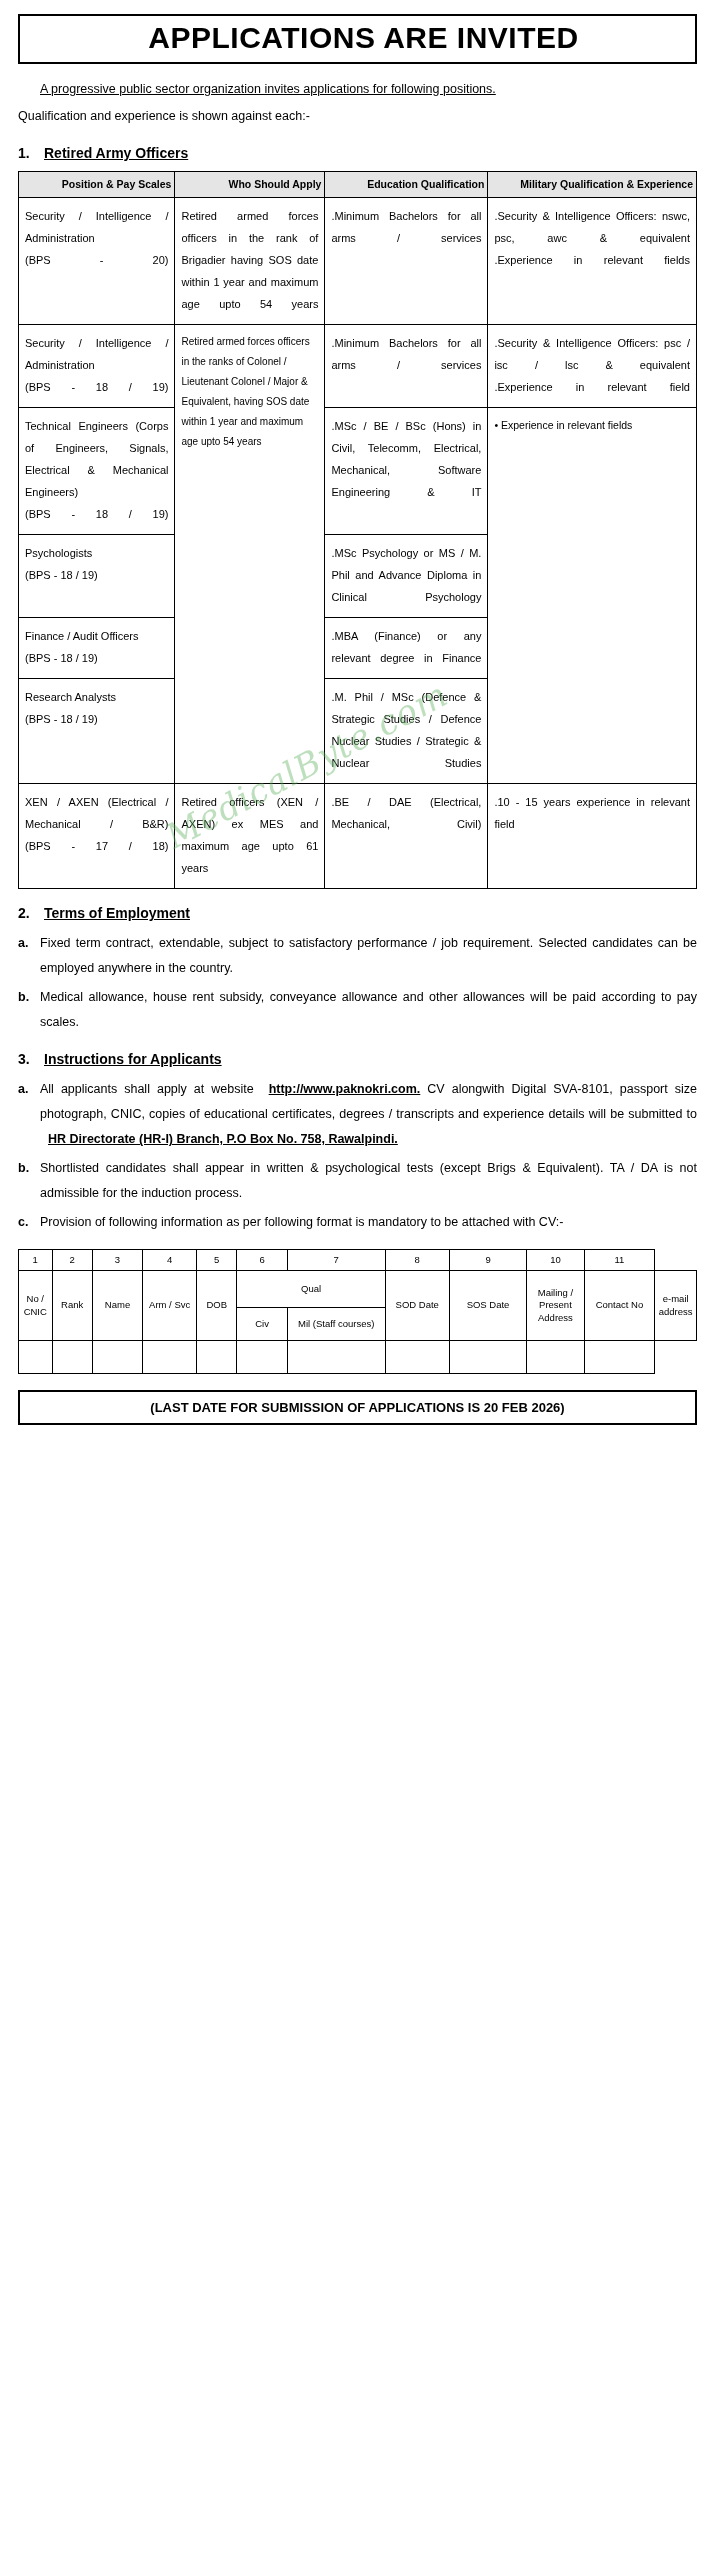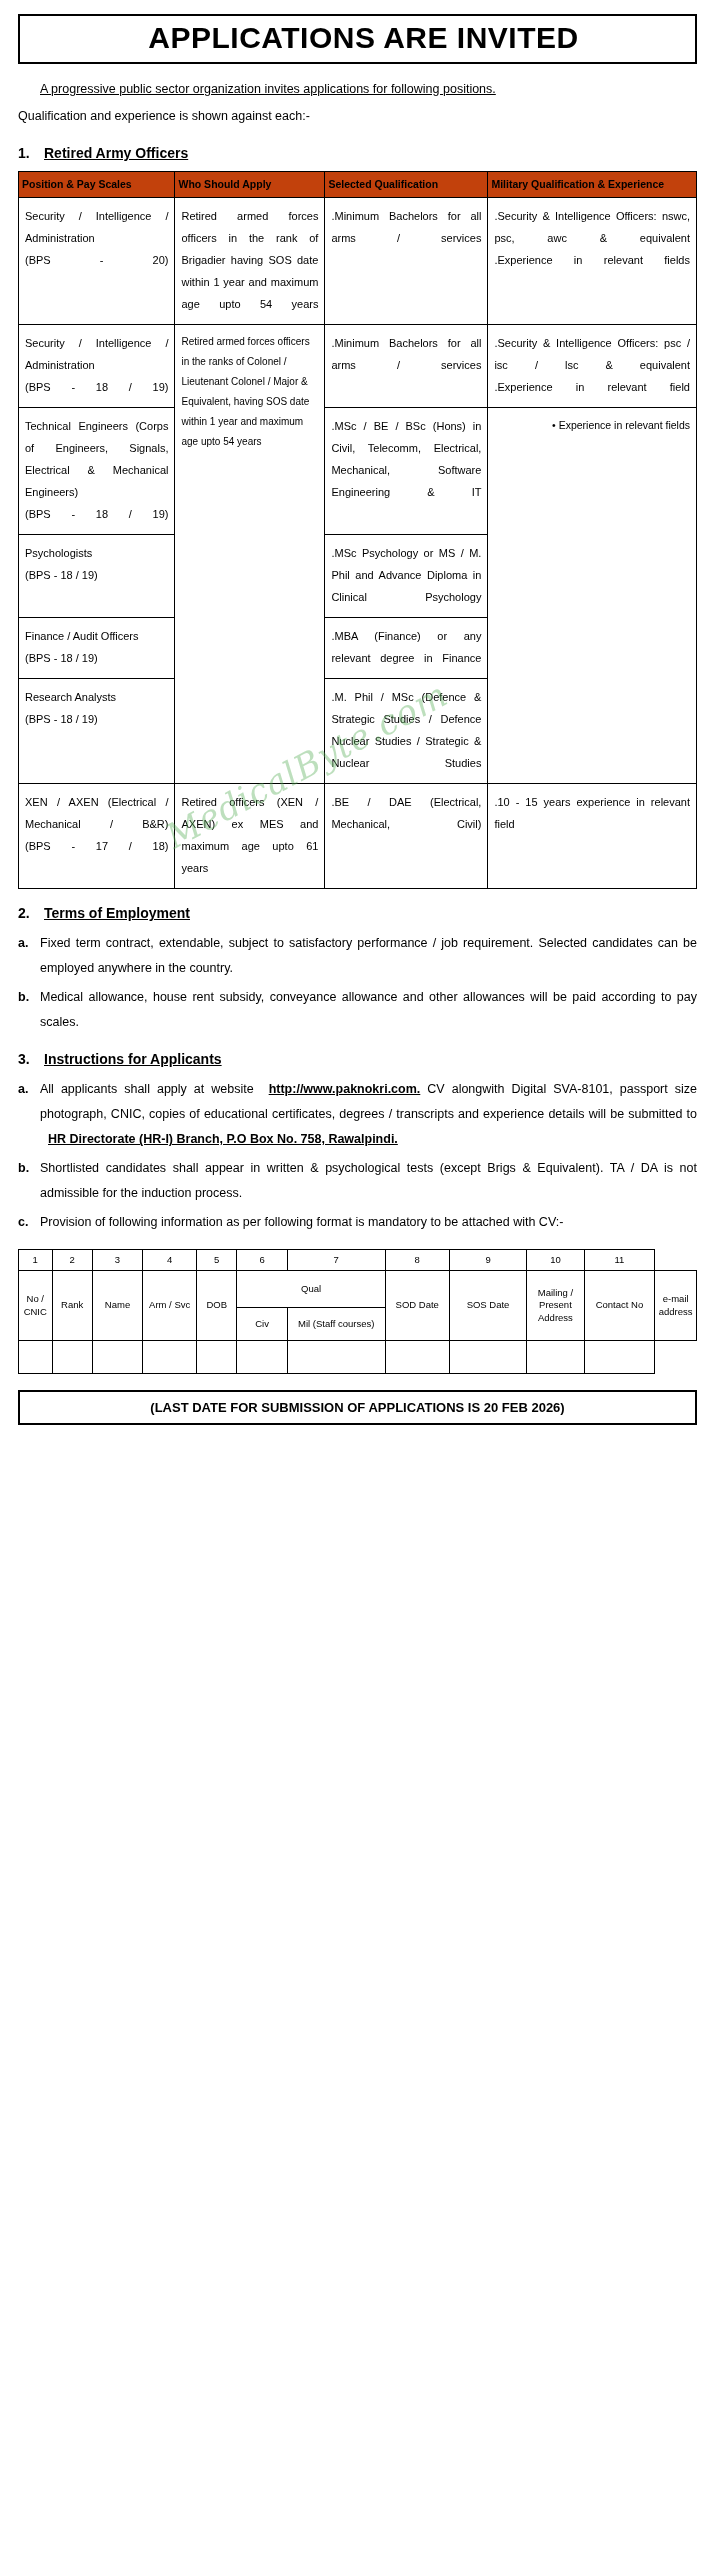--- a/index.html
+++ b/index.html
@@ -56,36 +56,36 @@
     table-layout: fixed;
     font-size: 11px;
   }
   table.jobs th, table.jobs td {
     border: 1px solid #000;
     vertical-align: top;
     padding: 7px 6px 9px 6px;
     line-height: 2.0;
   }
   table.jobs th {
-    background: #c2410c;
+    background: #e5e5e5;
     font-size: 10.5px;
     font-weight: bold;
-    text-align: left;
+    text-align: right;
     line-height: 1.25;
     padding: 6px 3px;
     vertical-align: middle;
   }
   td.just { text-align: justify; text-align-last: justify; }
   td.mid { vertical-align: middle; }
   .col1 { width: 23%; }
   .col2 { width: 22%; }
   .col3 { width: 24%; }
   .col4 { width: 31%; }
   .bullet-center {
-    text-align: right;
+    text-align: left;
     font-size: 10.5px;
     line-height: 1.4;
   }
   .small-block { font-size: 10px; line-height: 1.5; }
   
   .para {
     display: flex;
     gap: 6px;
     font-size: 12.5px;
     line-height: 2.0;
@@ -154,21 +154,21 @@
   <div class="section-head">
     <span class="section-num">1.</span>
     <span class="section-title">Retired Army Officers</span>
   </div>
 
   <table class="jobs">
     <thead>
       <tr>
         <th class="col1">Position &amp; Pay Scales</th>
         <th class="col2">Who Should Apply</th>
-        <th class="col3">Selected Qualification</th>
+        <th class="col3">Education Qualification</th>
         <th class="col4">Military Qualification &amp; Experience</th>
       </tr>
     </thead>
     <tbody>
 
       <tr>
         <td class="just">
           <span>Security / Intelligence / Administration</span><br>
           <span>(BPS - 20)</span>
         </td>

